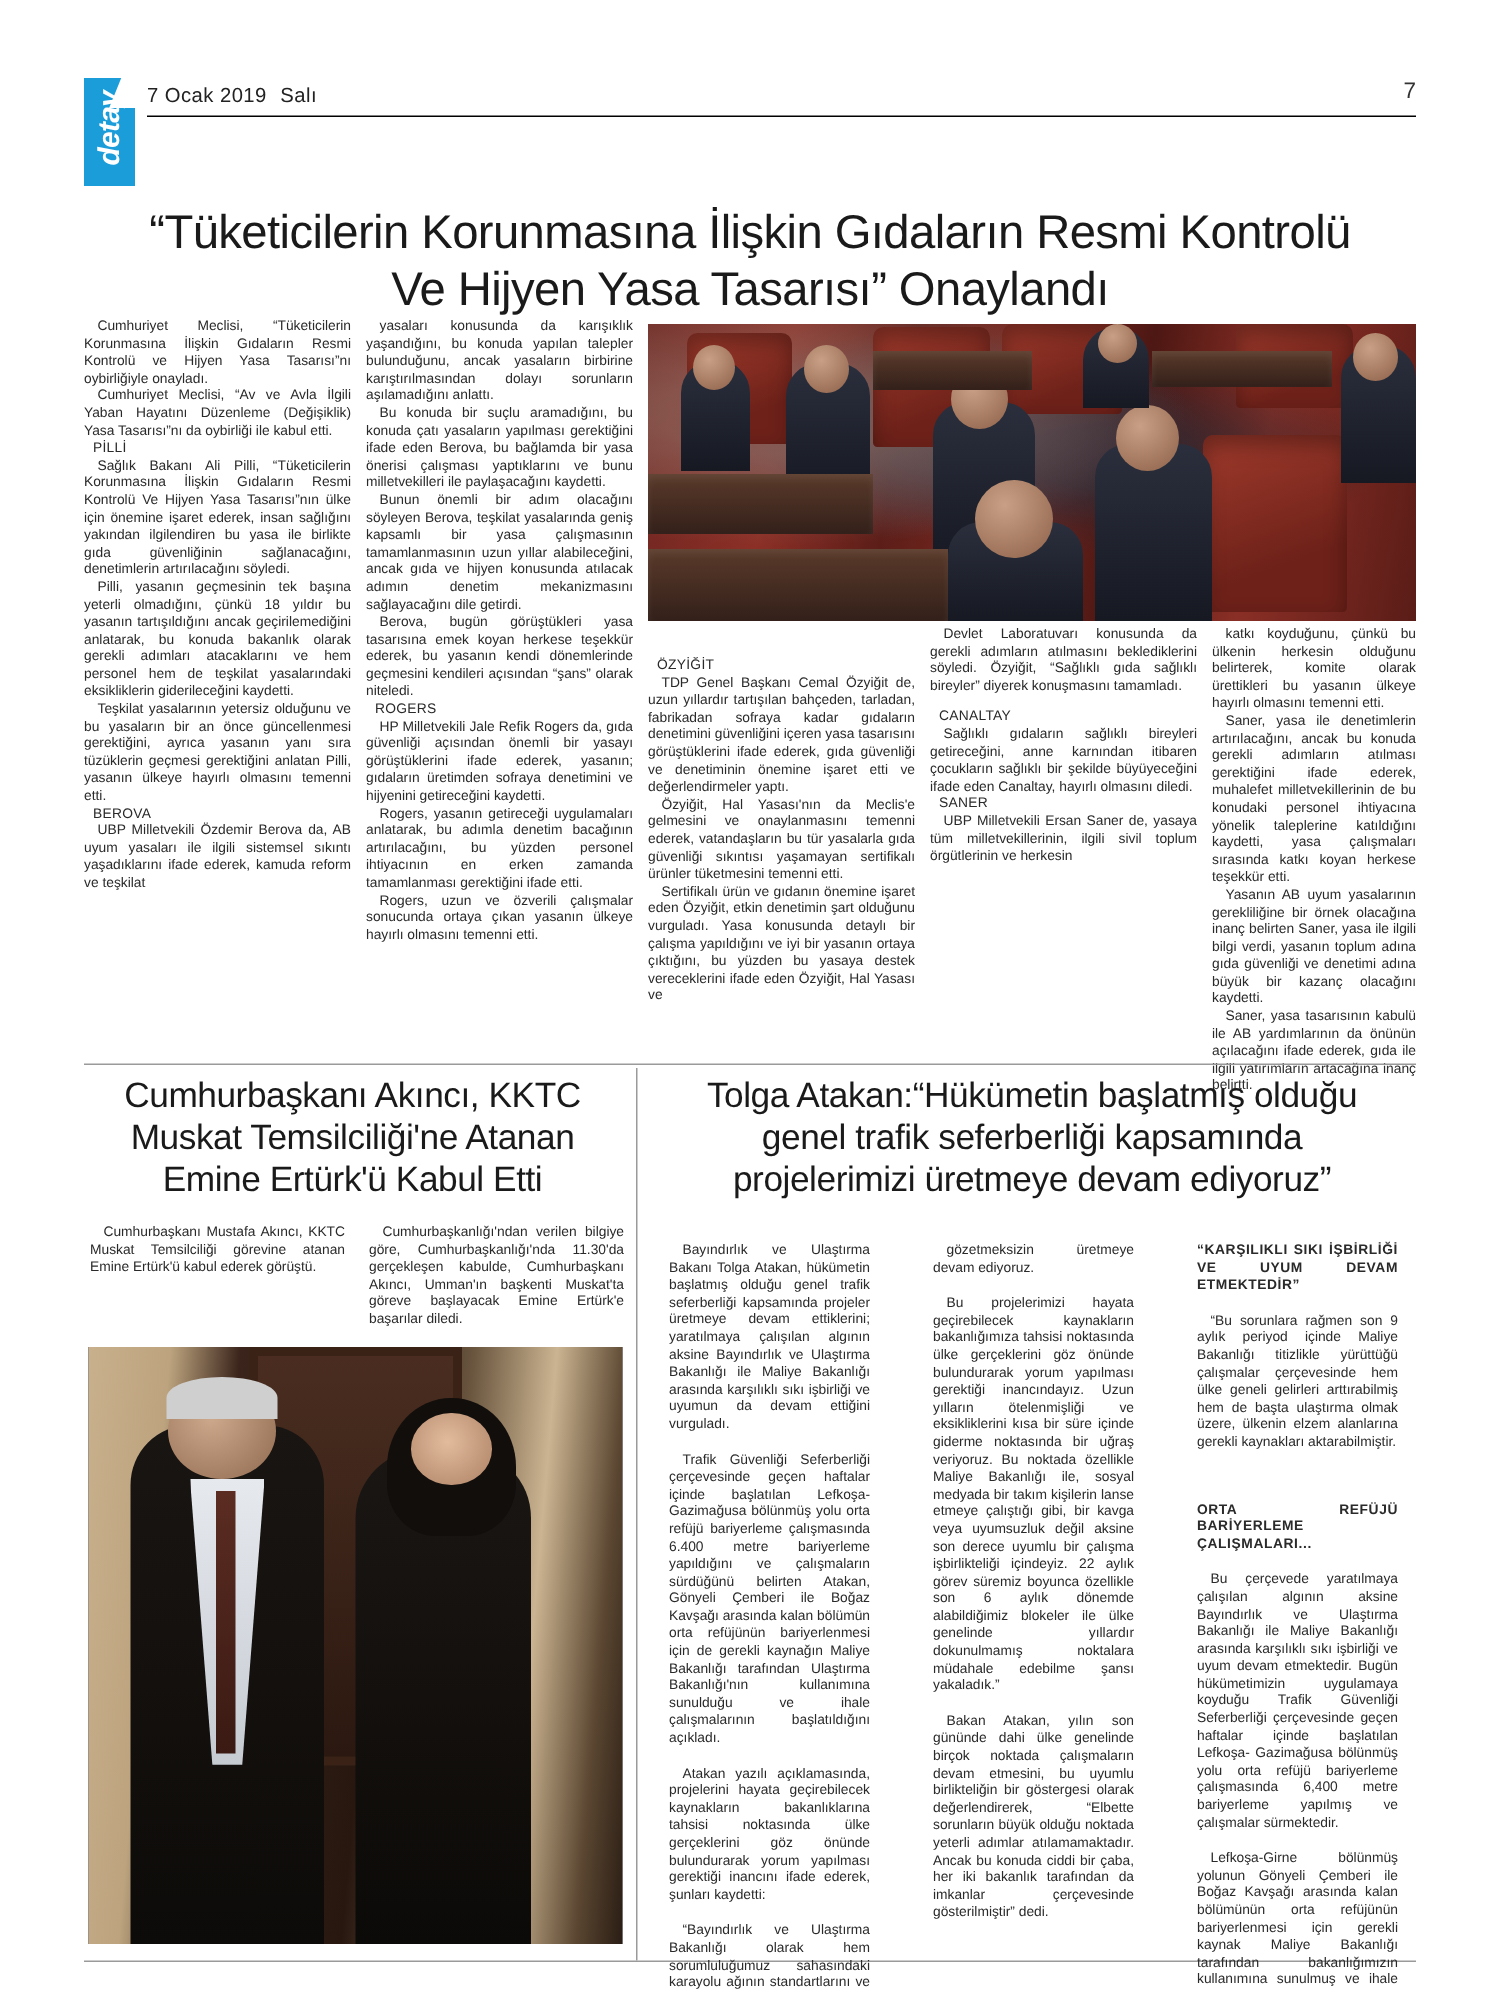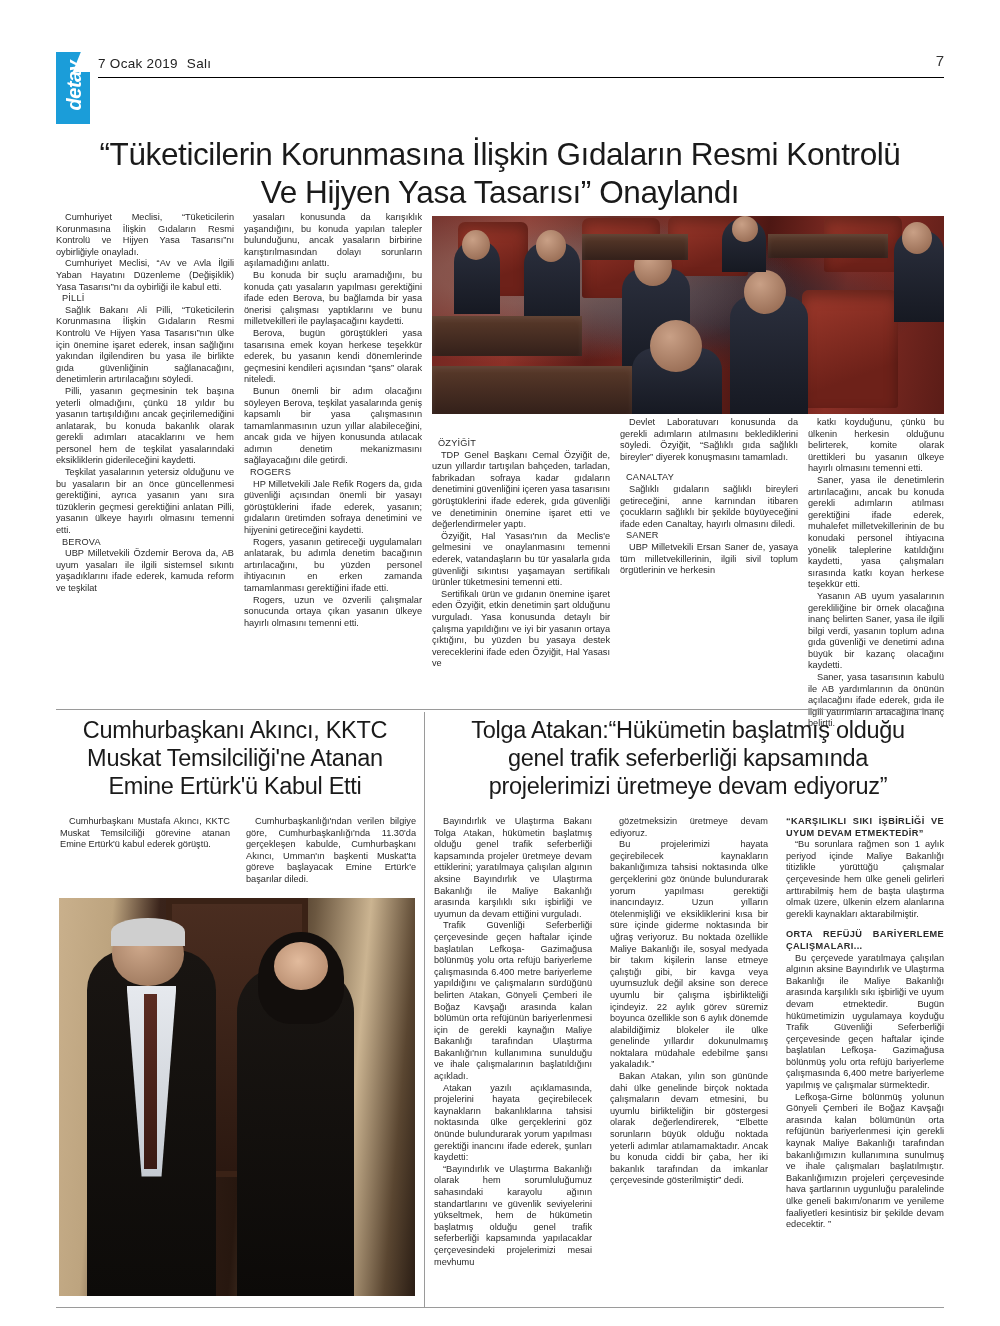--- a/index.html
+++ b/index.html
@@ -170,21 +170,21 @@
 
   
   .hl-br {
     position:absolute; left:432px; top:716px; width:512px;
     text-align:center; font-size:23.5px; line-height:1.2; letter-spacing:-0.3px;
     color:#1a1a1a;
   }
   .br-cols { position:absolute; left:434px; top:816px; width:510px; height:484px; }
   .br-col { position:absolute; top:0; width:158px; font-size:9.2px; line-height:11.6px;
     text-align:justify; color:#2a2a2a; }
-  .br-col p { margin:0; text-indent:9px; }
+  .br-col p { margin:12px; text-indent:9px; }
   .br-col p.bold { font-weight:bold; text-indent:0; letter-spacing:0.4px; }
   .br-c1 { left:0; }
   .br-c2 { left:176px; }
   .br-c3 { left:352px; width:158px; }
   .spacer { height:9px; }
 </style>
 </head>
 <body>
 
 <div class="page">
@@ -240,22 +240,22 @@
       <p>Sağlık Bakanı Ali Pilli, “Tüketicilerin Korunmasına İlişkin Gıdaların Resmi Kontrolü Ve Hijyen Yasa Tasarısı”nın ülke için önemine işaret ederek, insan sağlığını yakından ilgilendiren bu yasa ile birlikte gıda güvenliğinin sağlanacağını, denetimlerin artırılacağını söyledi.</p>
       <p>Pilli, yasanın geçmesinin tek başına yeterli olmadığını, çünkü 18 yıldır bu yasanın tartışıldığını ancak geçirilemediğini anlatarak, bu konuda bakanlık olarak gerekli adımları atacaklarını ve hem personel hem de teşkilat yasalarındaki eksikliklerin giderileceğini kaydetti.</p>
       <p>Teşkilat yasalarının yetersiz olduğunu ve bu yasaların bir an önce güncellenmesi gerektiğini, ayrıca yasanın yanı sıra tüzüklerin geçmesi gerektiğini anlatan Pilli, yasanın ülkeye hayırlı olmasını temenni etti.</p>
       <p class="sub">BEROVA</p>
       <p>UBP Milletvekili Özdemir Berova da, AB uyum yasaları ile ilgili sistemsel sıkıntı yaşadıklarını ifade ederek, kamuda reform ve teşkilat</p>
     </div>
 
     <div class="col c2">
       <p>yasaları konusunda da karışıklık yaşandığını, bu konuda yapılan talepler bulunduğunu, ancak yasaların birbirine karıştırılmasından dolayı sorunların aşılamadığını anlattı.</p>
       <p>Bu konuda bir suçlu aramadığını, bu konuda çatı yasaların yapılması gerektiğini ifade eden Berova, bu bağlamda bir yasa önerisi çalışması yaptıklarını ve bunu milletvekilleri ile paylaşacağını kaydetti.</p>
+      <p>Bunun önemli bir adım olacağını söyleyen Berova, teşkilat yasalarında geniş kapsamlı bir yasa çalışmasının tamamlanmasının uzun yıllar alabileceğini, ancak gıda ve hijyen konusunda atılacak adımın denetim mekanizmasını sağlayacağını dile getirdi.</p>
       <p>Berova, bugün görüştükleri yasa tasarısına emek koyan herkese teşekkür ederek, bu yasanın kendi dönemlerinde geçmesini kendileri açısından “şans” olarak niteledi.</p>
-      <p>Bunun önemli bir adım olacağını söyleyen Berova, teşkilat yasalarında geniş kapsamlı bir yasa çalışmasının tamamlanmasının uzun yıllar alabileceğini, ancak gıda ve hijyen konusunda atılacak adımın denetim mekanizmasını sağlayacağını dile getirdi.</p>
       <p class="sub">ROGERS</p>
       <p>HP Milletvekili Jale Refik Rogers da, gıda güvenliği açısından önemli bir yasayı görüştüklerini ifade ederek, yasanın; gıdaların üretimden sofraya denetimini ve hijyenini getireceğini kaydetti.</p>
       <p>Rogers, yasanın getireceği uygulamaları anlatarak, bu adımla denetim bacağının artırılacağını, bu yüzden personel ihtiyacının en erken zamanda tamamlanması gerektiğini ifade etti.</p>
       <p>Rogers, uzun ve özverili çalışmalar sonucunda ortaya çıkan yasanın ülkeye hayırlı olmasını temenni etti.</p>
     </div>
 
     <div class="col c3">
       <p class="sub">ÖZYİĞİT</p>
       <p>TDP Genel Başkanı Cemal Özyiğit de, uzun yıllardır tartışılan bahçeden, tarladan, fabrikadan sofraya kadar gıdaların denetimini güvenliğini içeren yasa tasarısını görüştüklerini ifade ederek, gıda güvenliği ve denetiminin önemine işaret etti ve değerlendirmeler yaptı.</p>
       <p>Özyiğit, Hal Yasası'nın da Meclis'e gelmesini ve onaylanmasını temenni ederek, vatandaşların bu tür yasalarla gıda güvenliği sıkıntısı yaşamayan sertifikalı ürünler tüketmesini temenni etti.</p>
@@ -324,21 +324,21 @@
       <p>Atakan yazılı açıklamasında, projelerini hayata geçirebilecek kaynakların bakanlıklarına tahsisi noktasında ülke gerçeklerini göz önünde bulundurarak yorum yapılması gerektiği inancını ifade ederek, şunları kaydetti:</p>
       <p>“Bayındırlık ve Ulaştırma Bakanlığı olarak hem sorumluluğumuz sahasındaki karayolu ağının standartlarını ve güvenlik seviyelerini yükseltmek, hem de hükümetin başlatmış olduğu genel trafik seferberliği kapsamında yapılacaklar çerçevesindeki projelerimizi mesai mevhumu</p>
     </div>
     <div class="br-col br-c2">
       <p>gözetmeksizin üretmeye devam ediyoruz.</p>
       <p>Bu projelerimizi hayata geçirebilecek kaynakların bakanlığımıza tahsisi noktasında ülke gerçeklerini göz önünde bulundurarak yorum yapılması gerektiği inancındayız. Uzun yılların ötelenmişliği ve eksikliklerini kısa bir süre içinde giderme noktasında bir uğraş veriyoruz. Bu noktada özellikle Maliye Bakanlığı ile, sosyal medyada bir takım kişilerin lanse etmeye çalıştığı gibi, bir kavga veya uyumsuzluk değil aksine son derece uyumlu bir çalışma işbirlikteliği içindeyiz. 22 aylık görev süremiz boyunca özellikle son 6 aylık dönemde alabildiğimiz blokeler ile ülke genelinde yıllardır dokunulmamış noktalara müdahale edebilme şansı yakaladık.”</p>
       <p>Bakan Atakan, yılın son gününde dahi ülke genelinde birçok noktada çalışmaların devam etmesini, bu uyumlu birlikteliğin bir göstergesi olarak değerlendirerek, “Elbette sorunların büyük olduğu noktada yeterli adımlar atılamamaktadır. Ancak bu konuda ciddi bir çaba, her iki bakanlık tarafından da imkanlar çerçevesinde gösterilmiştir” dedi.</p>
     </div>
     <div class="br-col br-c3">
       <p class="bold">“KARŞILIKLI SIKI İŞBİRLİĞİ VE UYUM DEVAM ETMEKTEDİR”</p>
-      <p>“Bu sorunlara rağmen son 1 aylık periyod içinde Maliye Bakanlığı titizlikle yürüttüğü çalışmalar çerçevesinde hem ülke geneli gelirleri arttırabilmiş hem de başta ulaştırma olmak üzere, ülkenin elzem alanlarına gerekli kaynakları aktarabilmiştir.</p>
+      <p>“Bu sorunlara rağmen son 9 aylık periyod içinde Maliye Bakanlığı titizlikle yürüttüğü çalışmalar çerçevesinde hem ülke geneli gelirleri arttırabilmiş hem de başta ulaştırma olmak üzere, ülkenin elzem alanlarına gerekli kaynakları aktarabilmiştir.</p>
       <div class="spacer"></div>
       <p class="bold">ORTA REFÜJÜ BARİYERLEME ÇALIŞMALARI...</p>
       <p>Bu çerçevede yaratılmaya çalışılan algının aksine Bayındırlık ve Ulaştırma Bakanlığı ile Maliye Bakanlığı arasında karşılıklı sıkı işbirliği ve uyum devam etmektedir. Bugün hükümetimizin uygulamaya koyduğu Trafik Güvenliği Seferberliği çerçevesinde geçen haftalar içinde başlatılan Lefkoşa- Gazimağusa bölünmüş yolu orta refüjü bariyerleme çalışmasında 6,400 metre bariyerleme yapılmış ve çalışmalar sürmektedir.</p>
       <p>Lefkoşa-Girne bölünmüş yolunun Gönyeli Çemberi ile Boğaz Kavşağı arasında kalan bölümünün orta refüjünün bariyerlenmesi için gerekli kaynak Maliye Bakanlığı tarafından bakanlığımızın kullanımına sunulmuş ve ihale çalışmaları başlatılmıştır. Bakanlığımızın projeleri çerçevesinde hava şartlarının uygunluğu paralelinde ülke geneli bakım/onarım ve yenileme faaliyetleri kesintisiz bir şekilde devam edecektir. ”</p>
     </div>
   </div>
 
 </div>
 
 </body></html>

